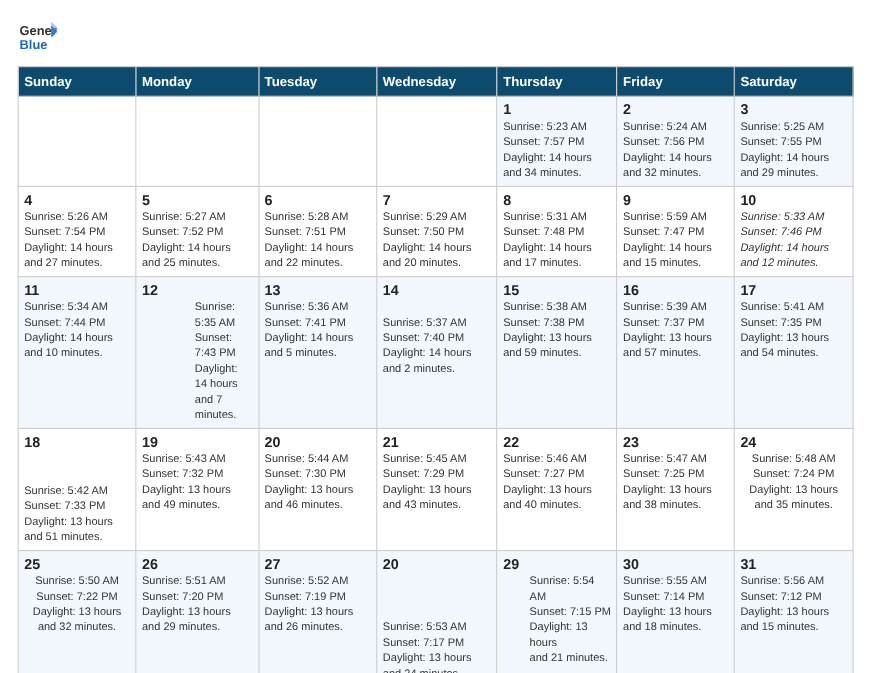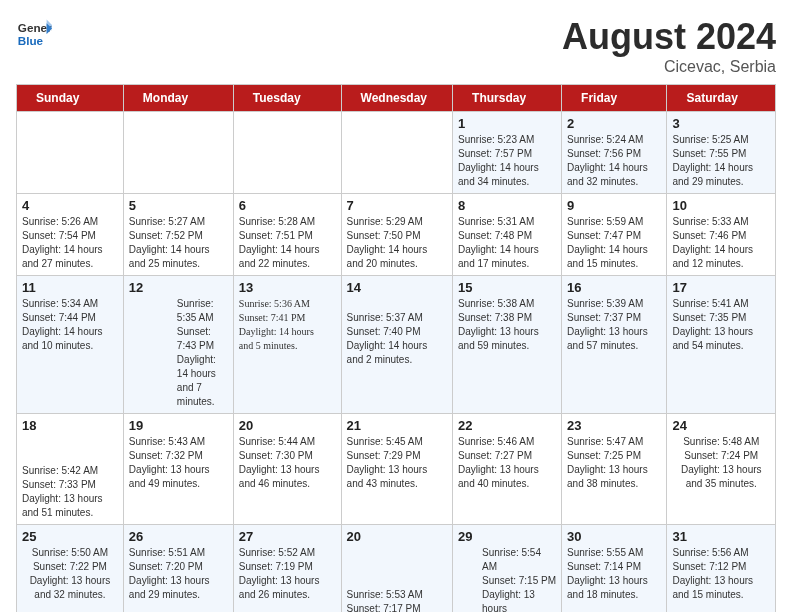--- a/index.html
+++ b/index.html
@@ -36,24 +36,24 @@
     .subtitle {
       font-size: 16px;
       color: #555;
     }
     table {
       width: 100%;
       border-collapse: collapse;
       font-size: 11px;
     }
     thead tr th {
-      background-color: #b91c1c;
+      background-color: #0c4a6e;
       color: #fff;
       text-align: left;
-      padding: 6px 19px;
+      padding: 6px 5px;
       font-size: 12px;
       font-weight: bold;
       border: 1px solid #ccc;
     }
     tbody tr td {
       border: 1px solid #ccc;
       vertical-align: top;
       padding: 4px 5px;
       height: 75px;
       width: 113px;
@@ -84,24 +84,20 @@
 
 <div class="header">
   <div class="logo">
     <svg class="logo-icon" viewBox="0 0 40 40" xmlns="http://www.w3.org/2000/svg">
       <text x="2" y="18" font-size="13" font-weight="bold" fill="#333">General</text>
       <text x="2" y="32" font-size="13" font-weight="bold" fill="#1a6bbd">Blue</text>
       <polygon points="34,8 40,14 34,20" fill="#1a6bbd"></polygon>
       <polygon points="34,4 42,12 34,20" fill="#4a90d9" opacity="0.5"></polygon>
     </svg>
   </div>
-  <div class="title-block">
-    <div class="main-title">August 2024</div>
-    <div class="subtitle">Cicevac, Serbia</div>
-  </div>
 </div>
 
 <table>
   <thead>
     <tr>
     <th>Sunday</th>
         <th>Monday</th>
         <th>Tuesday</th>
         <th>Wednesday</th>
         <th>Thursday</th>
@@ -175,21 +171,21 @@
         </td>
         <td>
           <div class="day-number">9</div>
           <div class="day-info" style="white-space: pre-line;">Sunrise: 5:59 AM
 Sunset: 7:47 PM
 Daylight: 14 hours
 and 15 minutes.</div>
         </td>
         <td>
           <div class="day-number">10</div>
-          <div class="day-info" style="white-space: pre-line;">Sunrise: 5:33 AM
+          <div class="day-info" style="white-space: pre-line; font-style: italic;">Sunrise: 5:33 AM
 Sunset: 7:46 PM
 Daylight: 14 hours
 and 12 minutes.</div>
         </td>
       </tr>
       <tr>
         <td>
           <div class="day-number">11</div>
           <div class="day-info" style="white-space: pre-line;">Sunrise: 5:34 AM
 Sunset: 7:44 PM
@@ -198,21 +194,21 @@
         </td>
         <td>
           <div class="day-number">12</div>
           <div class="day-info" style="white-space: pre-line; margin-left: 48px;">Sunrise: 5:35 AM
 Sunset: 7:43 PM
 Daylight: 14 hours
 and 7 minutes.</div>
         </td>
         <td>
           <div class="day-number">13</div>
-          <div class="day-info" style="white-space: pre-line; font-family: Liberation Serif, serif;">Sunrise: 5:36 AM
+          <div class="day-info" style="white-space: pre-line;">Sunrise: 5:36 AM
 Sunset: 7:41 PM
 Daylight: 14 hours
 and 5 minutes.</div>
         </td>
         <td>
           <div class="day-number">14</div>
           <div class="day-info" style="white-space: pre-line; margin-top: 16px;">Sunrise: 5:37 AM
 Sunset: 7:40 PM
 Daylight: 14 hours
 and 2 minutes.</div>

